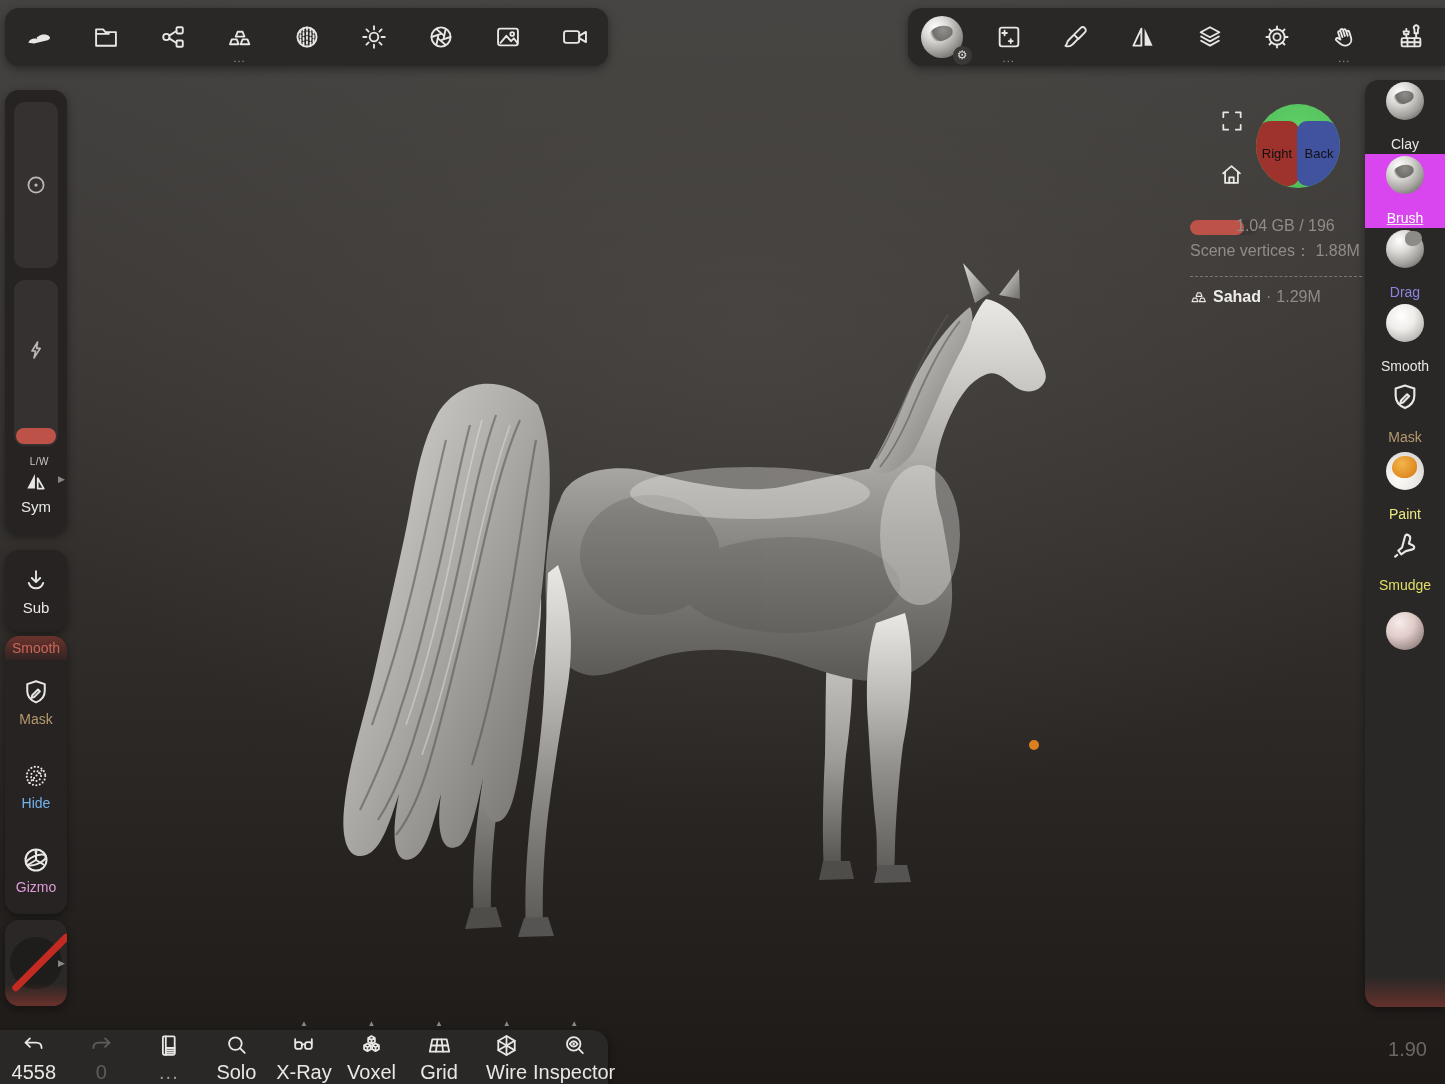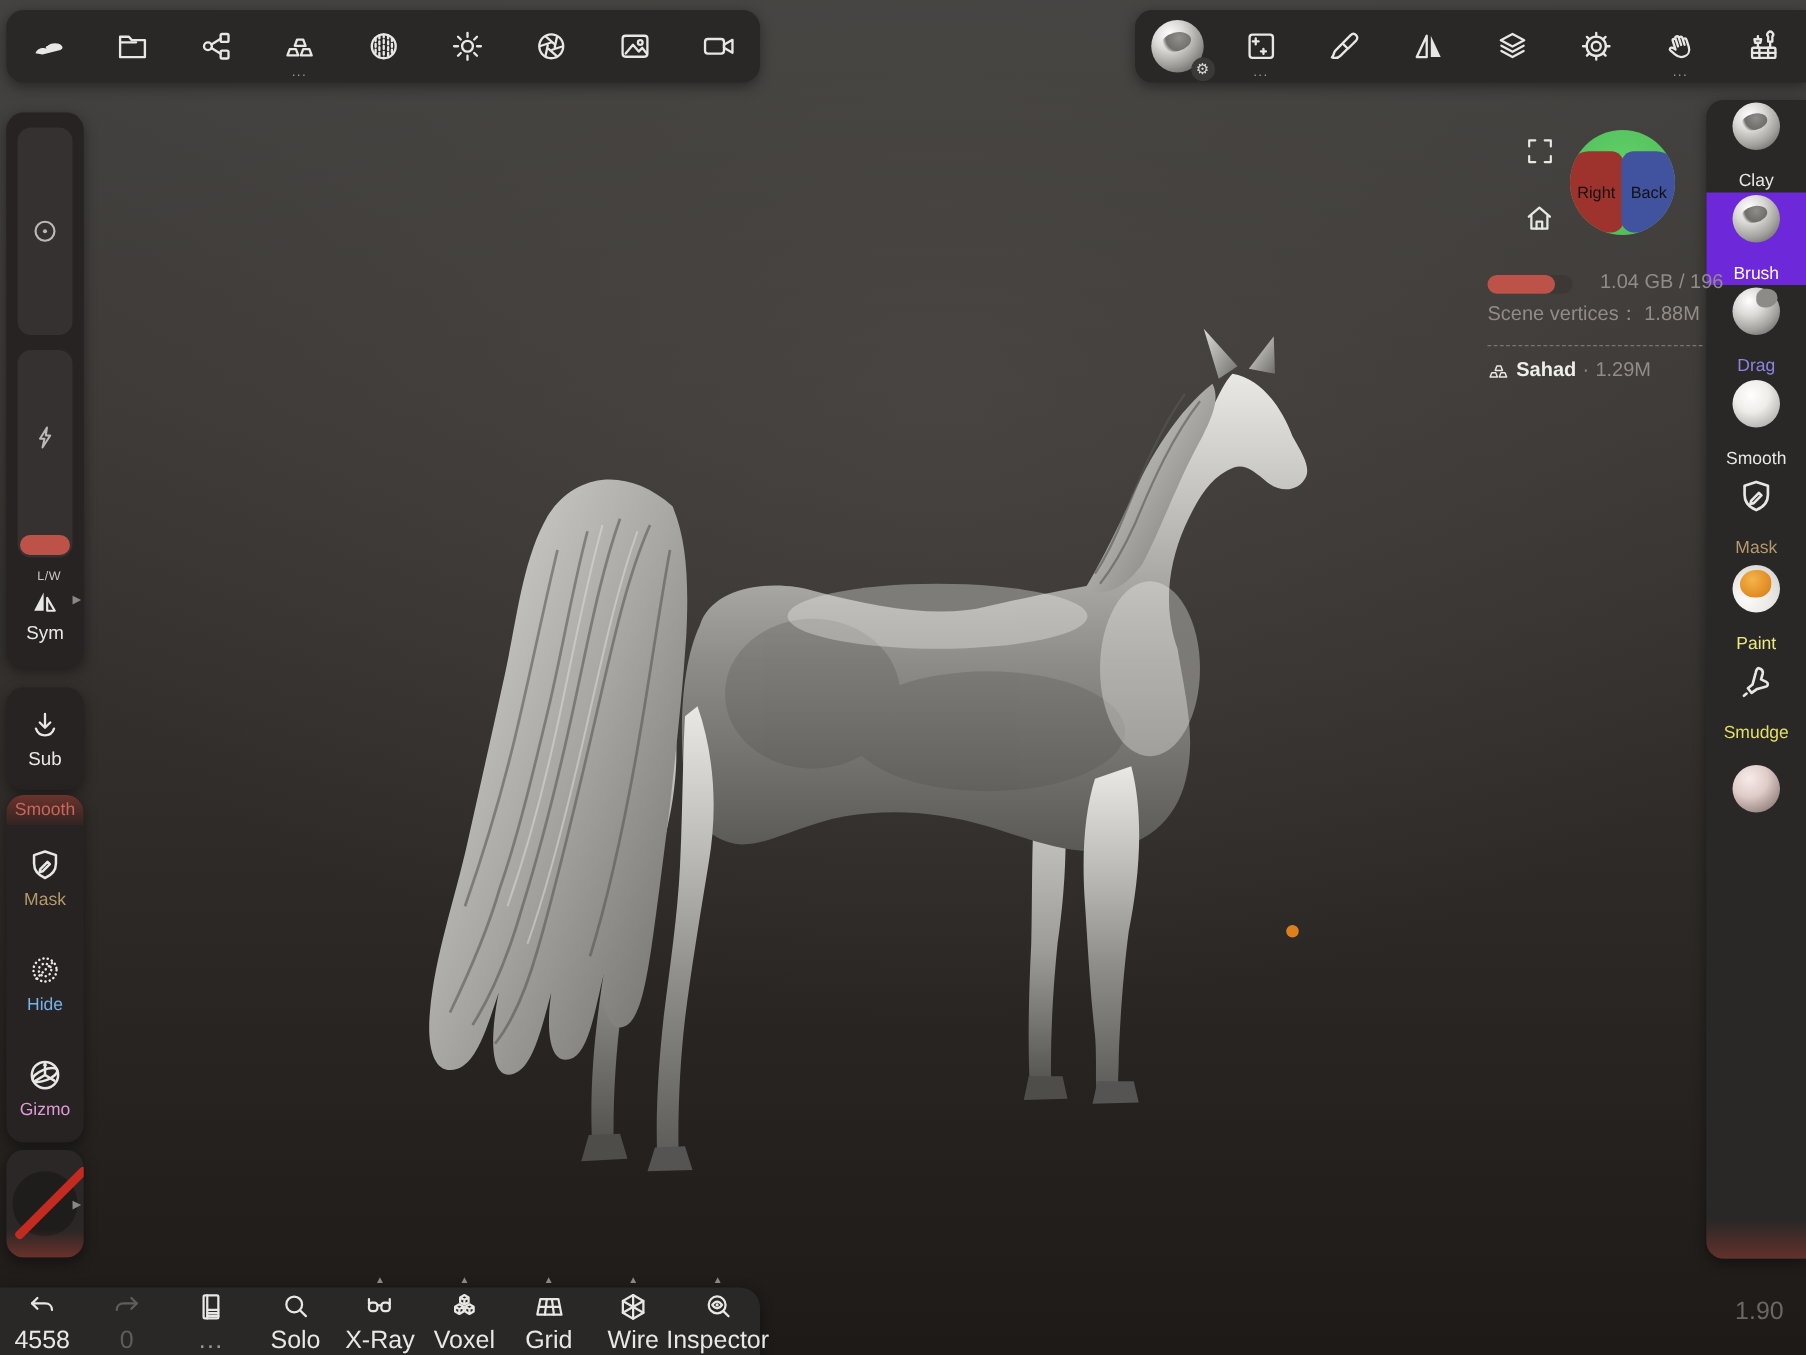--- a/index.html
+++ b/index.html
@@ -28,21 +28,21 @@
     background:radial-gradient(circle at 34% 28%, #ffffff, #dbd9d6 30%, #9d9b98 62%, #6b6966 84%, #545250); }
   .matball::after { content:""; position:absolute; left:8px; top:10px; width:24px; height:15px; border-radius:50%;
     transform:rotate(-14deg); background:radial-gradient(circle at 62% 32%, #918f8c, #716f6c 58%, rgba(0,0,0,0) 76%); }
   .gear-badge { position:absolute; right:-6px; bottom:-4px; width:19px; height:19px; border-radius:50%;
     background:#3b3937; color:#dddbd8; font-size:12px; line-height:19px; text-align:center; }
 
   
   #right-tools { left:1365px; top:80px; width:80px; height:927px; border-radius:14px 0 0 14px;
     display:flex; flex-direction:column; overflow:hidden; }
   .tool { height:74px; flex:0 0 auto; display:flex; flex-direction:column; align-items:center; justify-content:center; gap:16px; }
-  .tool.selected { background:#6d28d9; }
+  .tool.selected { background:#d946ef;text-decoration:underline; }
   .tool-label { font-size:14px; }
   .t-white{color:#e9e7e4} .t-purple{color:var(--tool-purple)} .t-tan{color:var(--tool-tan)}
   .t-paleyellow{color:#ece983} .t-yellow{color:var(--tool-yellow)} .t-green{color:var(--tool-green)}
   .ball { width:38px; height:38px; border-radius:50%; position:relative;
     background:radial-gradient(circle at 35% 28%, #ffffff, #dcdad7 32%, #a3a19e 64%, #6e6c69 86%, #525150); }
   .ball.swirl::after { content:""; position:absolute; left:7px; top:9px; width:21px; height:13px; border-radius:50%;
     transform:rotate(-14deg); background:radial-gradient(circle at 60% 30%, #8f8d8a, #6f6d6a 58%, rgba(0,0,0,0) 76%); }
   .ball.blob::after { content:""; position:absolute; right:2px; top:1px; width:17px; height:15px;
     border-radius:48% 52% 58% 42%; background:#8d8b88; }
   .ball.rough { background:radial-gradient(circle at 40% 32%, #ffffff, #efede9 40%, #c3c1be 70%, #97958f); }
@@ -88,21 +88,21 @@
   #view-gizmo { position:absolute; left:1256px; top:104px; width:84px; height:84px; border-radius:50%;
     background:radial-gradient(circle at 50% 40%, #63d46a, #4db757); overflow:hidden; }
   .vg-face { position:absolute; top:17px; width:44px; height:65px; border-radius:12px;
     display:flex; align-items:center; justify-content:center; font-size:13px; color:#111; }
   #vg-right { left:-1px; background:var(--gizmo-face-red); border-radius:16px 10px 10px 18px; }
   #vg-back  { right:-1px; background:var(--gizmo-face-blue); border-radius:10px 16px 18px 10px; }
   #fullscreen-btn { position:absolute; left:1219px; top:108px; }
   #home-btn { position:absolute; left:1218px; top:161px; }
   #mem-bar { position:absolute; left:1190px; top:220px; width:68px; height:15px; background:#3b3835; border-radius:8px; }
   #mem-fill { width:80%; height:100%; border-radius:8px; background:var(--accent-red); }
-  #mem-text { position:absolute; left:1280px; top:217px; font-size:16px; color:#918c86; white-space:nowrap; }
+  #mem-text { position:absolute; left:1236px; top:217px; font-size:16px; color:#918c86; white-space:nowrap; }
   #vertices-line { position:absolute; left:1190px; top:241px; font-size:16px; color:#918c86; }
   #stats-divider { position:absolute; left:1190px; top:276px; width:172px; border-top:1.5px dashed #7b756f; }
   #mesh-line { position:absolute; left:1190px; top:288px; display:flex; align-items:center; gap:5px; font-size:16px; color:#918c86; }
   #mesh-line .mesh-name { color:#efedea; font-weight:bold; }
   #orange-dot { position:absolute; left:1029px; top:740px; width:10px; height:10px; border-radius:50%; background:var(--orange-dot); }
   #zoom-level { position:absolute; right:18px; top:1038px; font-size:20px; color:#6b6762; }
 
   
   #bottombar { left:0; top:1030px; width:608px; height:54px; border-radius:0 16px 0 0;
     display:flex; align-items:stretch; justify-content:space-around; }

